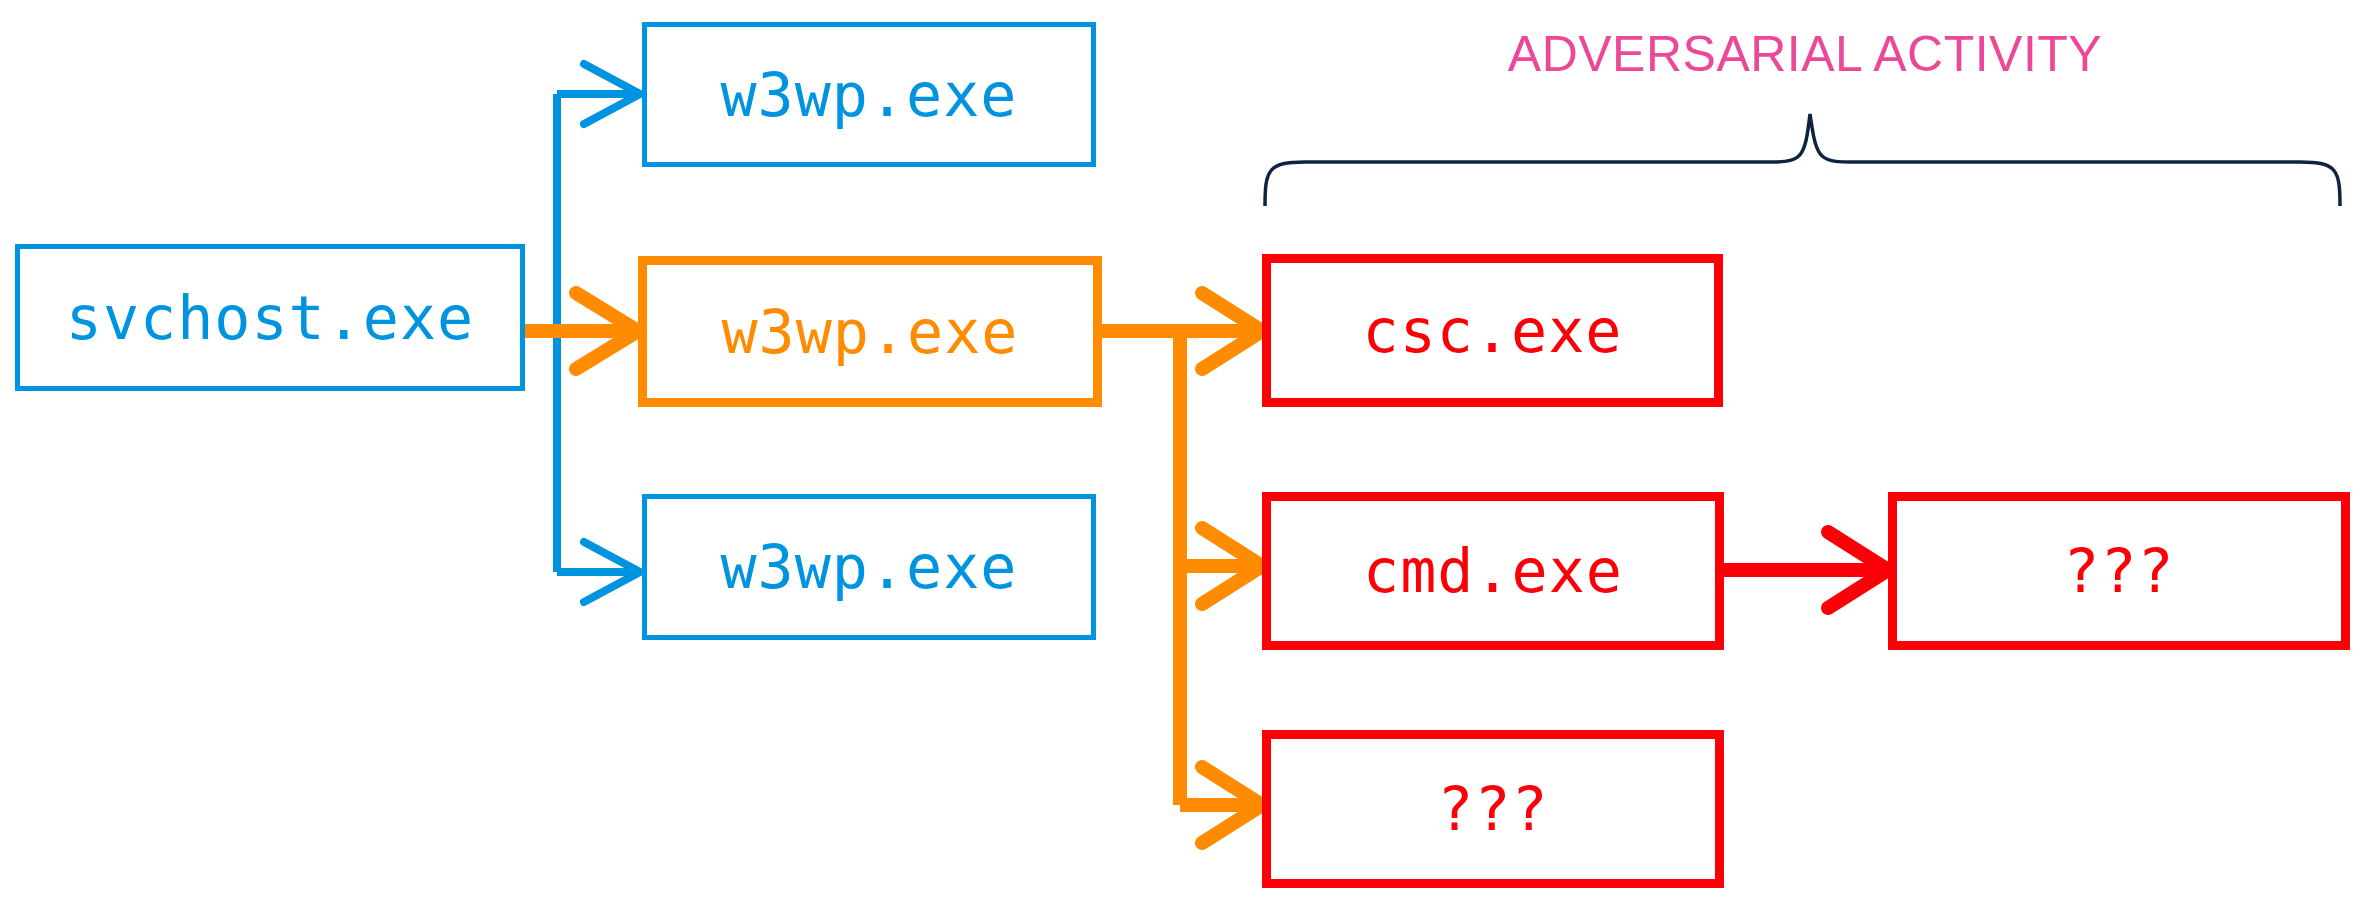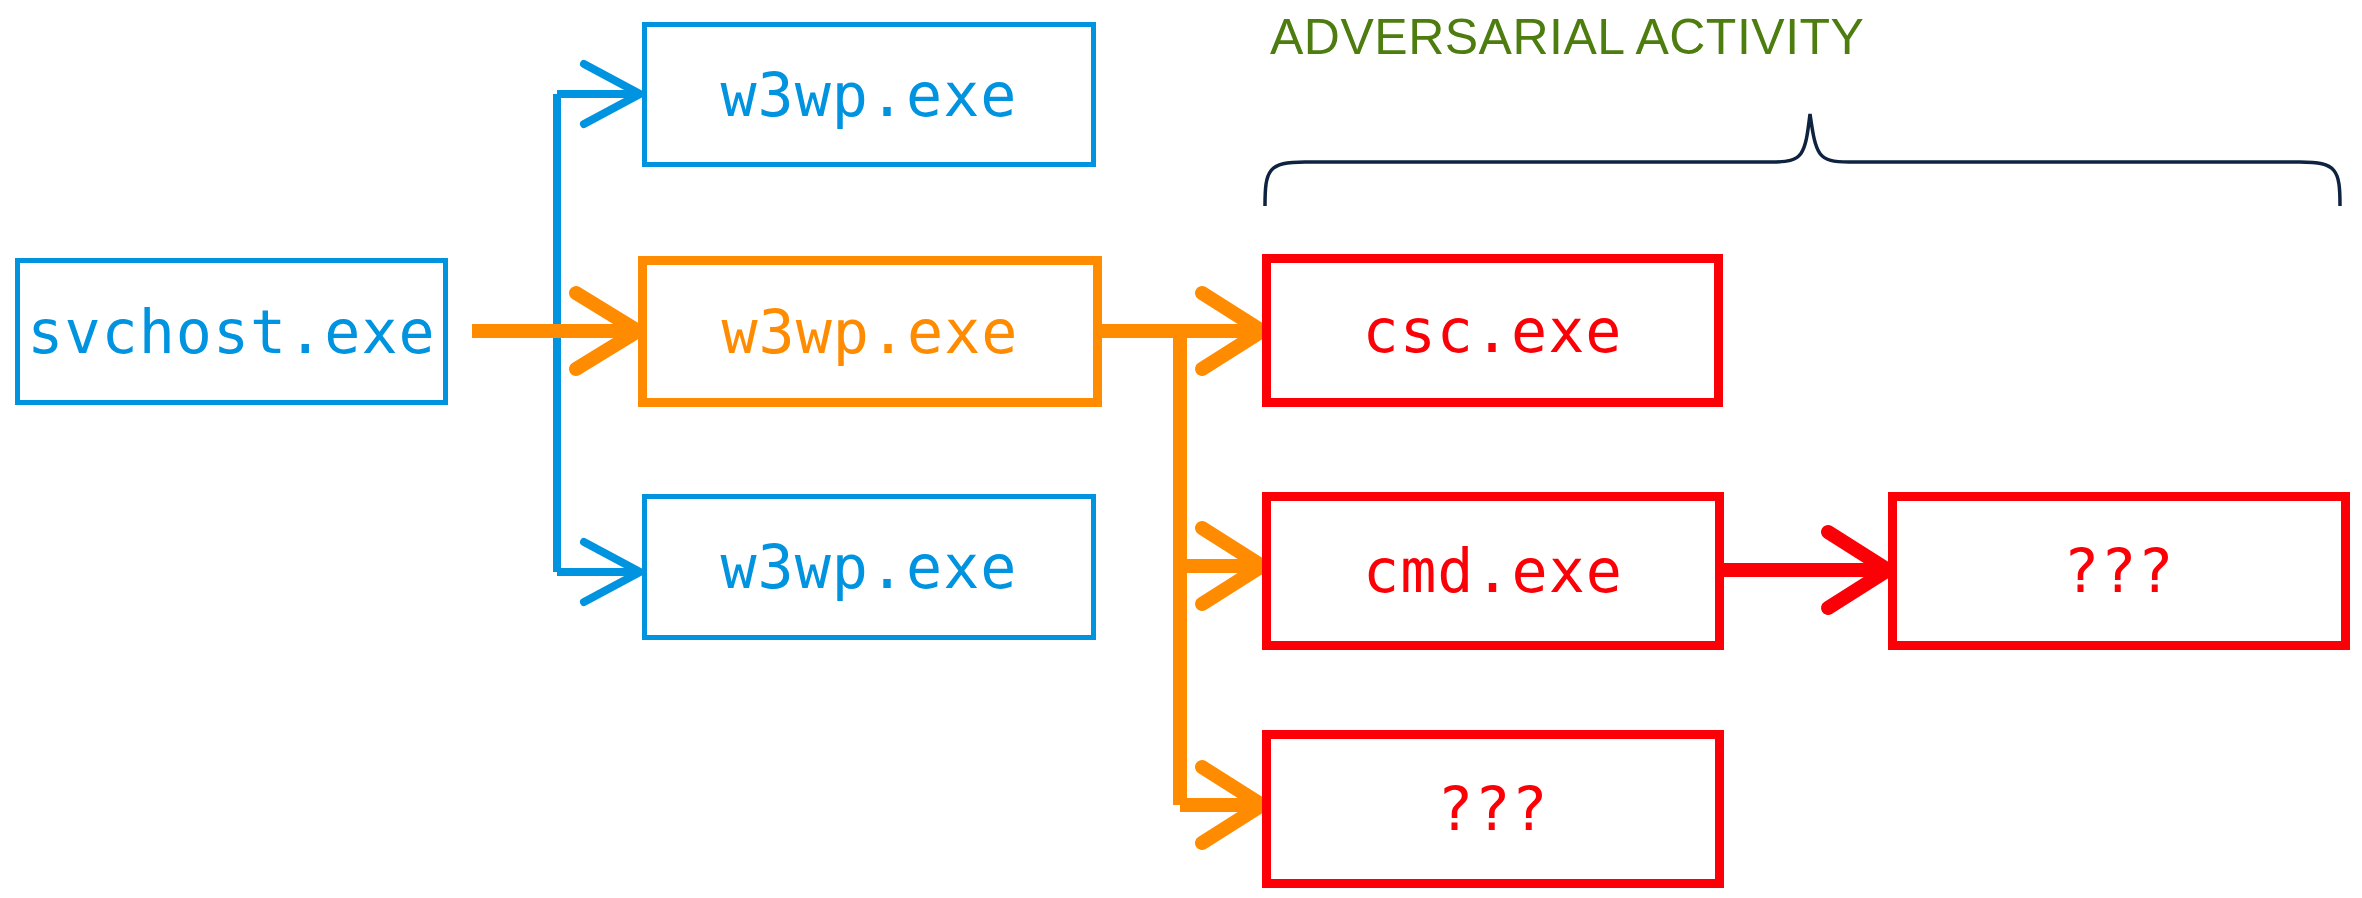--- a/index.html
+++ b/index.html
@@ -28,40 +28,40 @@
     font-size: 60px;
     letter-spacing: 1px;
     white-space: nowrap;
     line-height: 1;
   }
   .node.blue   { border: 5px solid #0093E0; color: #0093E0; }
   .node.orange { border: 9px solid #FF8C00; color: #FF8C00; }
   .node.red    { border: 9px solid #FB0007; color: #FB0007; }
 
   
-  #node-svchost   { left: 15px;   top: 258px; width: 433px; height: 147px; text-align: center; }
+  #node-svchost   { left: 15px;   top: 244px; width: 510px; height: 147px; text-align: center; }
   #node-w3wp-top  { left: 642px;  top: 22px;  width: 454px; height: 145px; }
   #node-w3wp-mid  { left: 638px;  top: 256px; width: 464px; height: 151px; }
   #node-w3wp-bot  { left: 642px;  top: 494px; width: 454px; height: 146px; }
   #node-csc       { left: 1262px; top: 254px; width: 461px; height: 153px; }
   #node-cmd       { left: 1262px; top: 492px; width: 462px; height: 158px; }
   #node-unknown-r { left: 1888px; top: 492px; width: 462px; height: 158px; }
   #node-unknown-b { left: 1262px; top: 730px; width: 462px; height: 158px; }
 
   
   #group-title {
     position: absolute;
     left: 1270px;
-    top: 8px;
+    top: 25px;
     width: 1070px;
-    text-align: left;
+    text-align: center;
     font-family: "Liberation Sans", sans-serif;
     font-size: 50px;
     font-weight: 400;
-    color: #4d7c0f;
+    color: #ec4899;
     letter-spacing: 0.5px;
     white-space: nowrap;
   }
 
   
   .edge-layer {
     position: absolute;
     left: 0; top: 0;
     width: 2362px;
     height: 898px;

